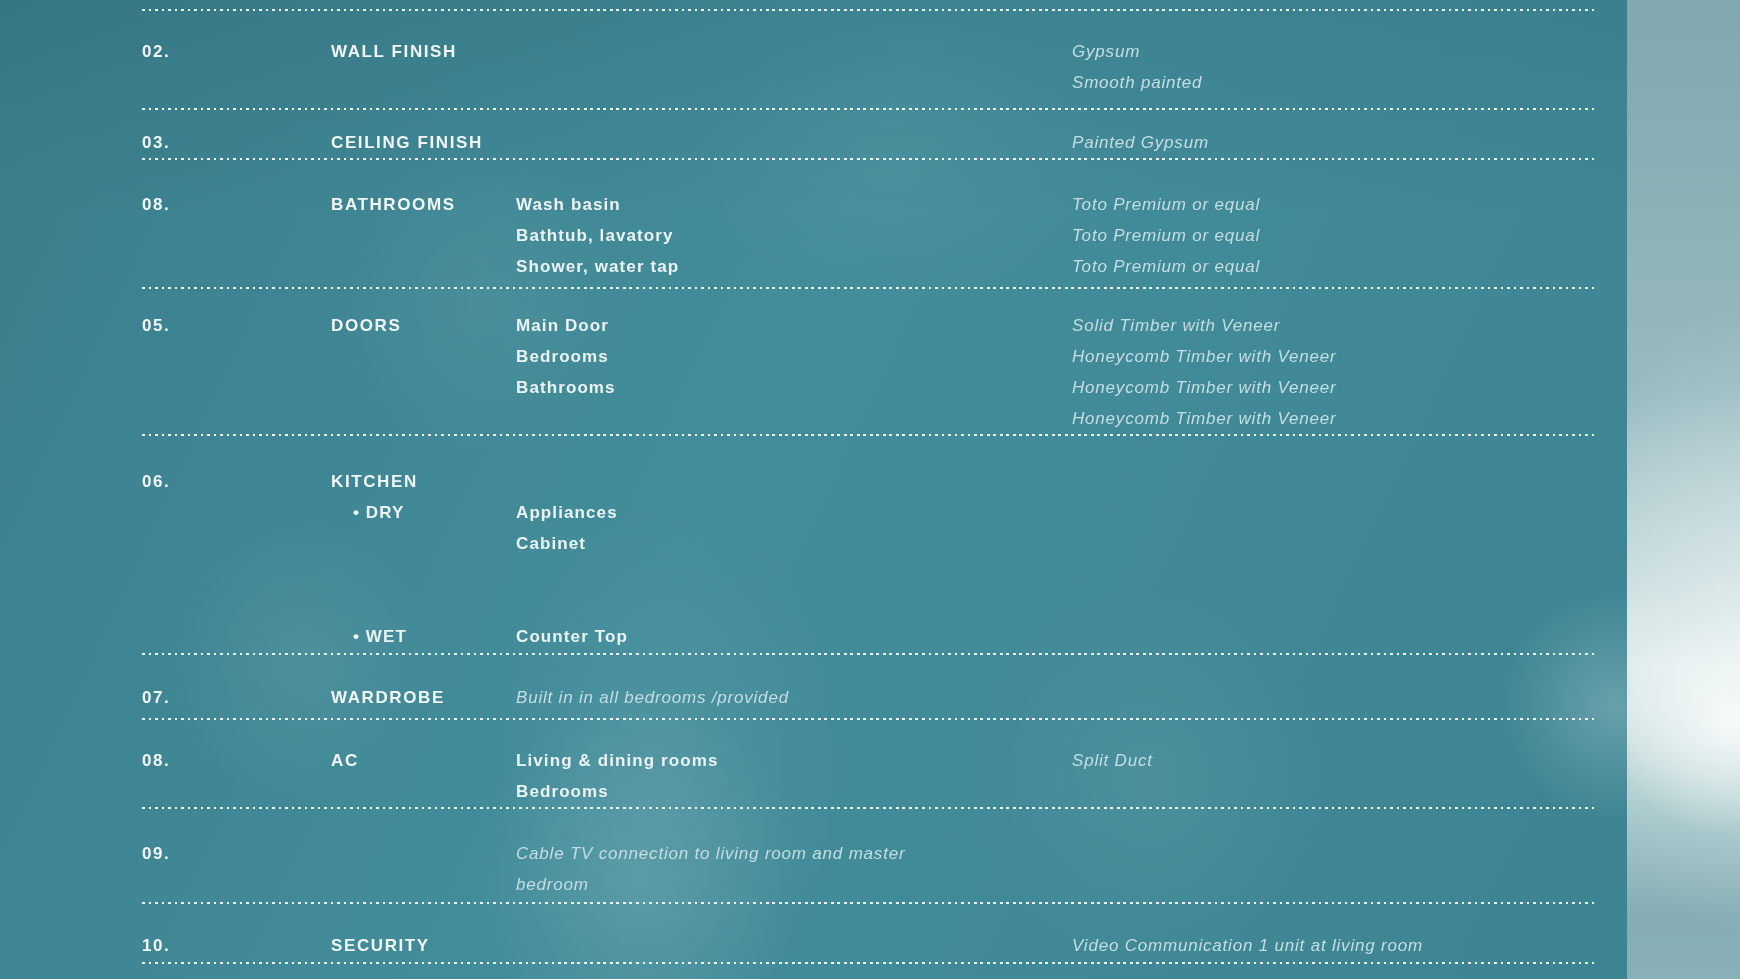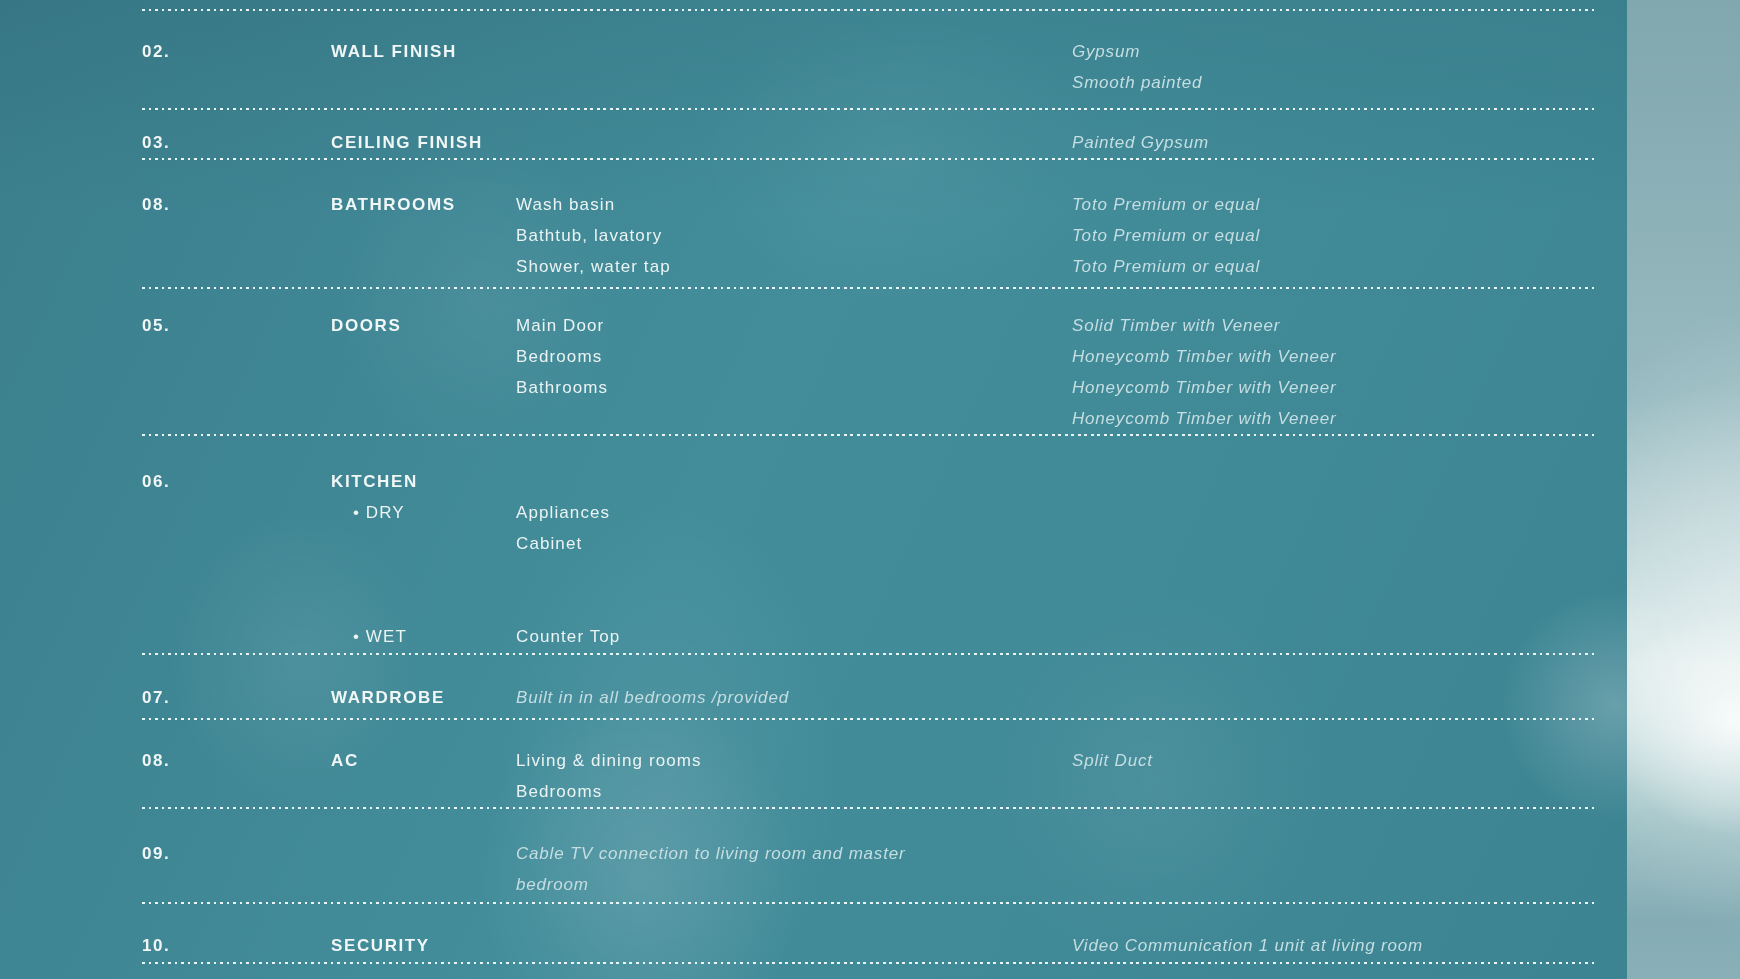--- a/index.html
+++ b/index.html
@@ -40,21 +40,21 @@
   
   .dotline{
     height:2px;
     background-image:repeating-linear-gradient(90deg, rgba(243,251,251,0.95) 0 2.5px, rgba(243,251,251,0) 2.5px 6.5px);
   }
   .dotline.first{margin-top:9px;}
   .row{display:grid;grid-template-columns:189px 185px 556px 1fr;}
   .line{display:block;line-height:31px;min-height:31px;font-size:17px;white-space:nowrap;}
   .num{font-weight:700;color:#f1f7f6;letter-spacing:1.6px;}
   .cat{font-weight:700;color:#f1f7f6;letter-spacing:1.6px;}
-  .item{font-weight:400;color:#ebf4f3;letter-spacing:1.1px;}
+  .item{font-weight:700;color:#ebf4f3;letter-spacing:1.1px;}
   .val{font-weight:400;color:#c5dee1;letter-spacing:0.8px;font-style:italic;}
   .indent{padding-left:22px;}
 </style>
 </head>
 <body>
 
 <div class="panel">
 
   <div class="dotline first"></div>
 

